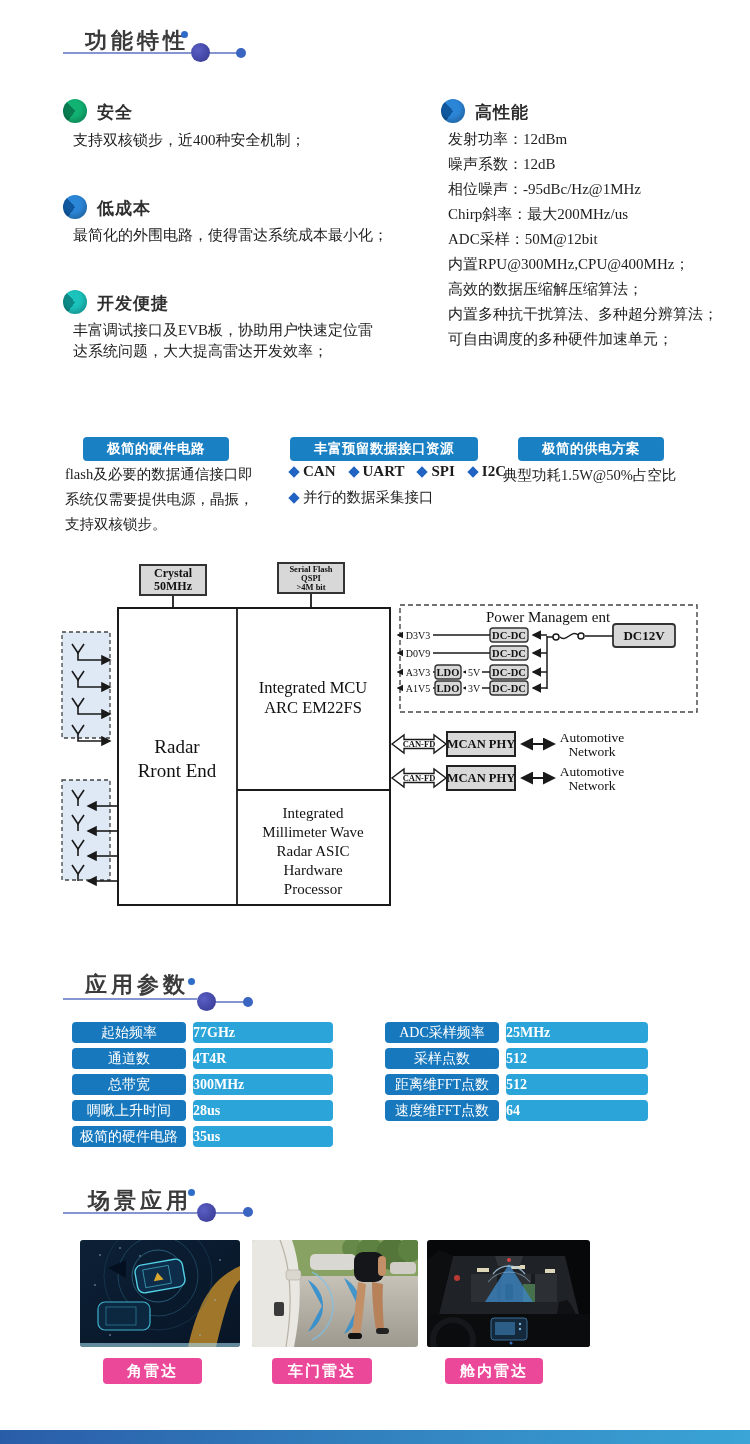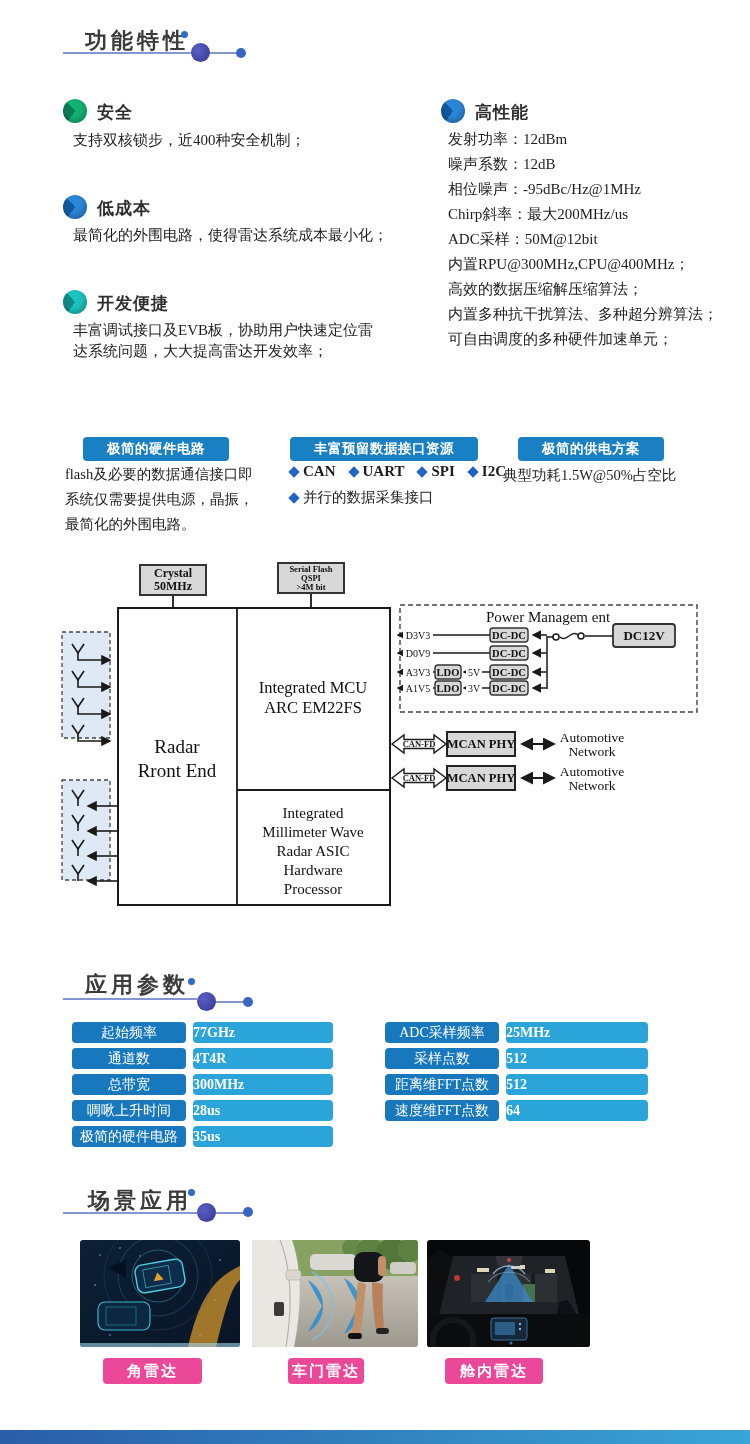--- a/index.html
+++ b/index.html
@@ -85,21 +85,21 @@
   <div>内置RPU@300MHz,CPU@400MHz；</div>
   <div>高效的数据压缩解压缩算法；</div>
   <div>内置多种抗干扰算法、多种超分辨算法；</div>
   <div>可自由调度的多种硬件加速单元；</div>
 </div>
 
 <div class="abs hbox" style="left:83px;top:437px">极简的硬件电路</div>
 <div class="abs ibody" style="left:65px;top:462px">
   <div>flash及必要的数据通信接口即</div>
   <div>系统仅需要提供电源，晶振，</div>
-  <div>最简化的外围电路。</div>
+  <div>支持双核锁步。</div>
 </div>
 
 <div class="abs hbox" style="left:290px;top:437px">丰富预留数据接口资源</div>
 <div class="abs bullets bold" style="left:290px;top:463px">
   <span><i class="diamond"></i><span>CAN</span></span>
   <span><i class="diamond"></i><span>UART</span></span>
   <span><i class="diamond"></i><span>SPI</span></span>
   <span><i class="diamond"></i><span>I2C</span></span>
 </div>
 <div class="abs bullets" style="left:290px;top:488px;font-size:14.5px">
@@ -387,16 +387,16 @@
     <circle cx="26" cy="100" r="20" fill="none" stroke="#15171a" stroke-width="6"></circle>
     <rect x="64" y="78" width="36" height="22" rx="3" fill="#15293c" stroke="#3d6e97" stroke-width="1"></rect>
     <rect x="68" y="82" width="20" height="13" fill="#2c5e88"></rect>
     <circle cx="93" cy="84" r="1.2" fill="#7fb3d8"></circle>
       <circle cx="93" cy="89" r="1.2" fill="#7fb3d8"></circle>
     <circle cx="84" cy="103" r="1.5" fill="#3a6fc0"></circle>
   </svg>
 </div>
 
 <div class="abs btn" style="left:103px;top:1358px;width:99px">角雷达</div>
-<div class="abs btn" style="left:288px;top:1358px;width:76px">车门雷达</div>
+<div class="abs btn" style="left:272px;top:1358px;width:100px">车门雷达</div>
 <div class="abs btn" style="left:445px;top:1358px;width:98px">舱内雷达</div>
 
 <div class="abs bbar" style="left:0;top:1430px;width:750px;height:14px"></div>
 
 </body></html>

